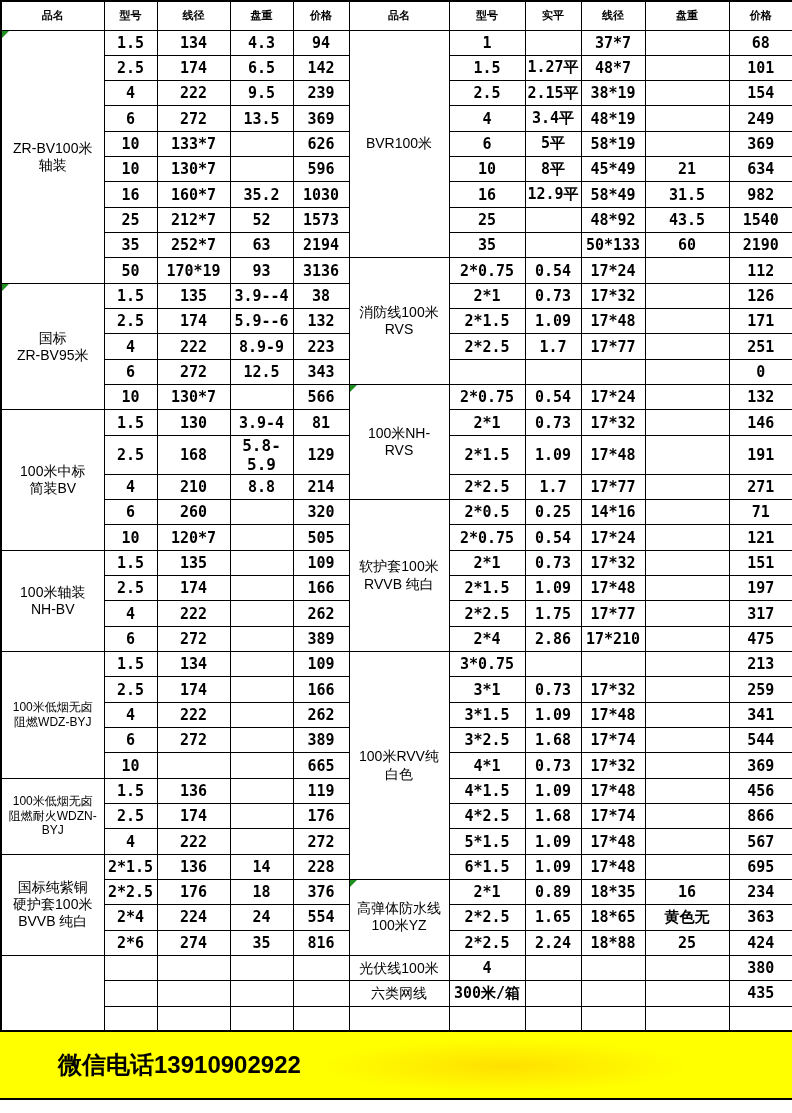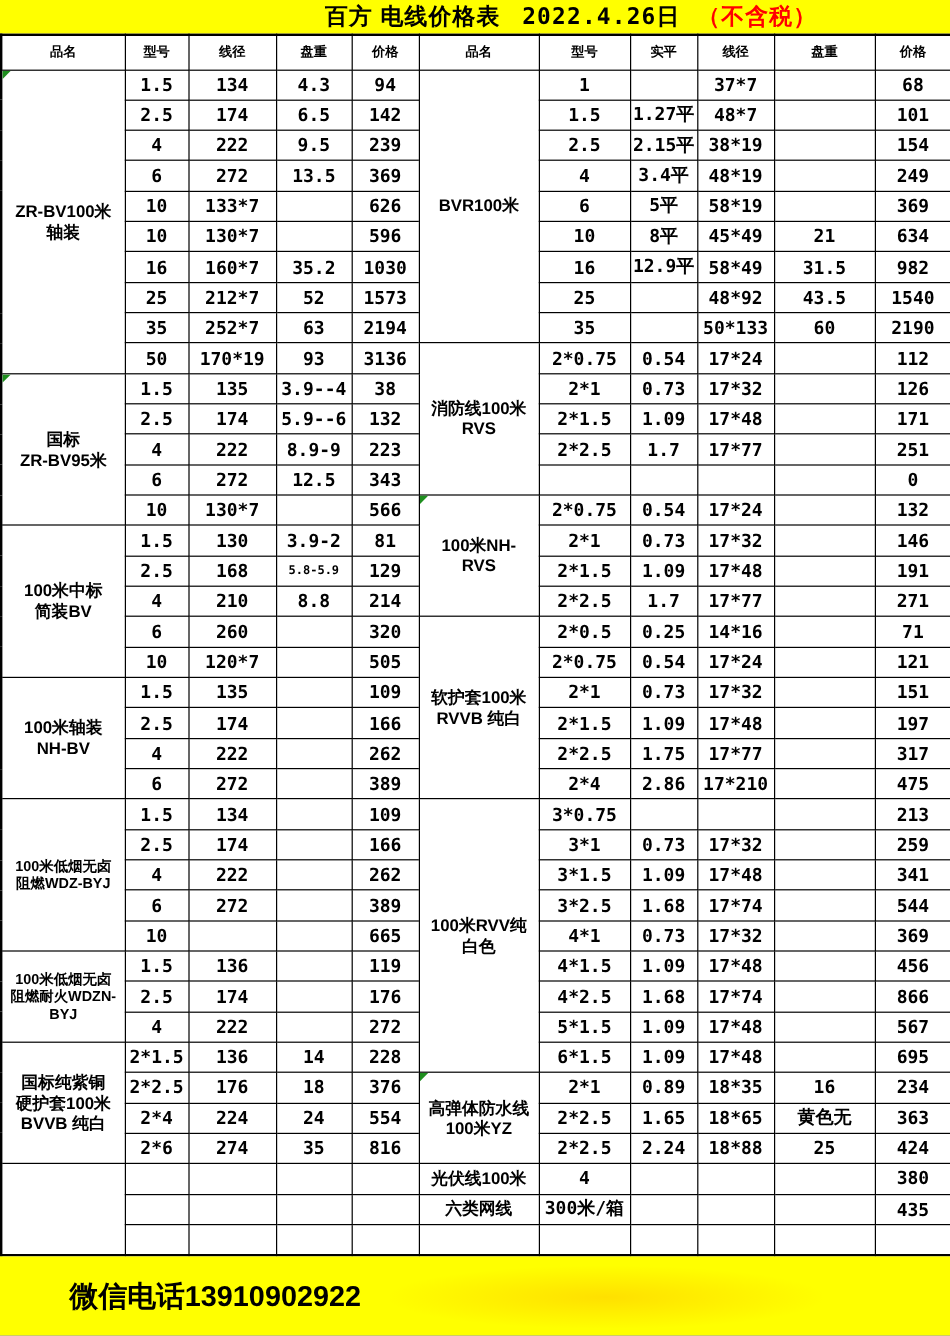--- a/index.html
+++ b/index.html
@@ -21,22 +21,22 @@
     border:2px solid #000;
   }
   table.price td{
     border:1px solid #000;text-align:center;vertical-align:middle;
     padding:0;position:relative;overflow:hidden;
   }
   tr.hdr{height:29px;}
   tr.hdr td{font-size:11px;font-weight:bold;}
   tr.data{height:25.33px;}
   td.num{font-family:"DejaVu Sans Mono","Liberation Mono",monospace;font-weight:bold;font-size:15px;}
-  td.num.small{font-size:10px;}
-  td.glabel{font-weight:bold;font-size:14px;line-height:1.22;white-space:pre-line;}
+  td.num.small{font-size:16px;}
+  td.glabel{font-weight:normal;font-size:14px;line-height:1.22;white-space:pre-line;}
   td.glabel.small{font-size:12px;}
   td.sec-end{border-bottom-width:2px;}
   .corner{
     position:absolute;top:0;left:0;width:0;height:0;
     border-top:7px solid var(--green,#1f8f1f);border-right:7px solid transparent;
   }
 
   .footer{
     height:68px;flex:0 0 68px;background:var(--yellow,#ffff00);
     display:flex;align-items:center;position:relative;
@@ -47,25 +47,20 @@
   .stamp{
     position:absolute;left:325px;top:8px;width:360px;height:52px;border-radius:10px;
     background:radial-gradient(ellipse at center, rgba(255,100,0,0.20), rgba(255,100,0,0) 72%);
   }
 </style>
 </head>
 <body>
 
 <div class="sheet">
 
-  <div class="title-bar">
-    <span>百方 电线价格表</span>
-    <span class="title-date">2022.4.26日</span>
-    <span class="title-red">（不含税）</span>
-  </div>
 
   <table class="price">
     <colgroup>
       <col style="width:103px">
         <col style="width:53px">
         <col style="width:73px">
         <col style="width:63px">
         <col style="width:56px">
       <col style="width:100px">
         <col style="width:76px">
@@ -260,21 +255,21 @@
           <td class="num">0.54</td>
           <td class="num">17*24</td>
           <td class="num"></td>
           <td class="num">132</td>
         </tr>
         <tr class="data">
           <td rowspan="5" class="glabel sec-end">100米中标
 简装BV</td>
           <td class="num">1.5</td>
           <td class="num">130</td>
-          <td class="num">3.9-2</td>
+          <td class="num">3.9-4</td>
           <td class="num">81</td>
           <td class="num">2*1</td>
           <td class="num">0.73</td>
           <td class="num">17*32</td>
           <td class="num"></td>
           <td class="num">146</td>
         </tr>
         <tr class="data">
           <td class="num">2.5</td>
           <td class="num">168</td>

